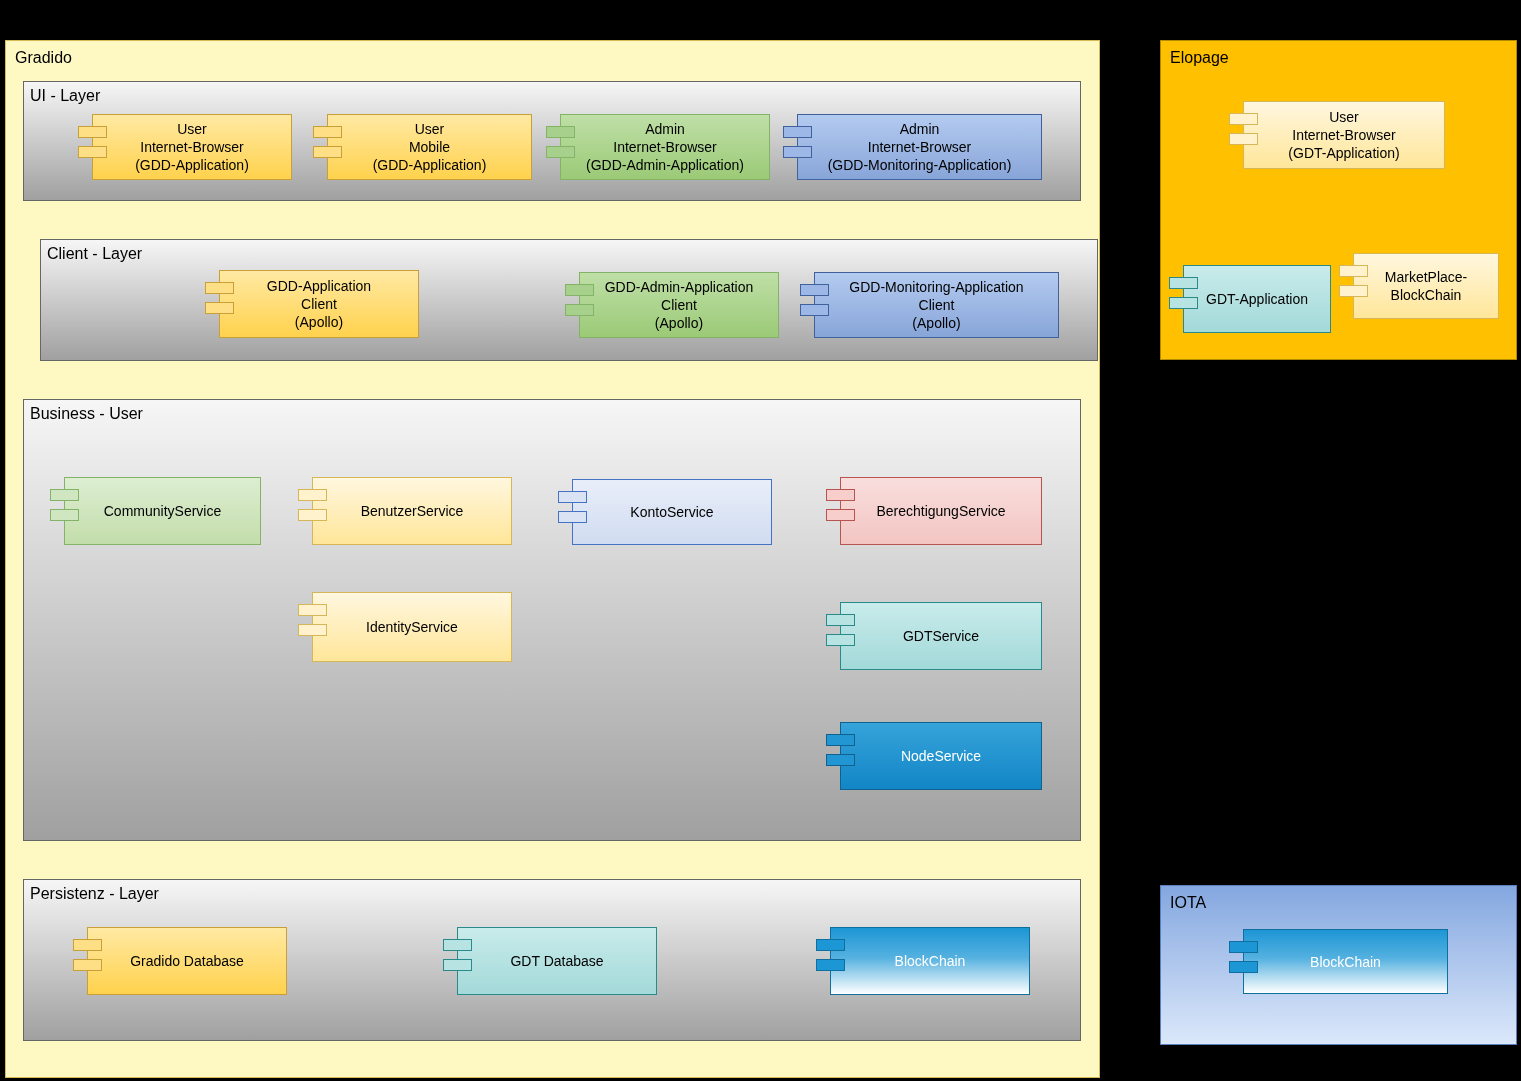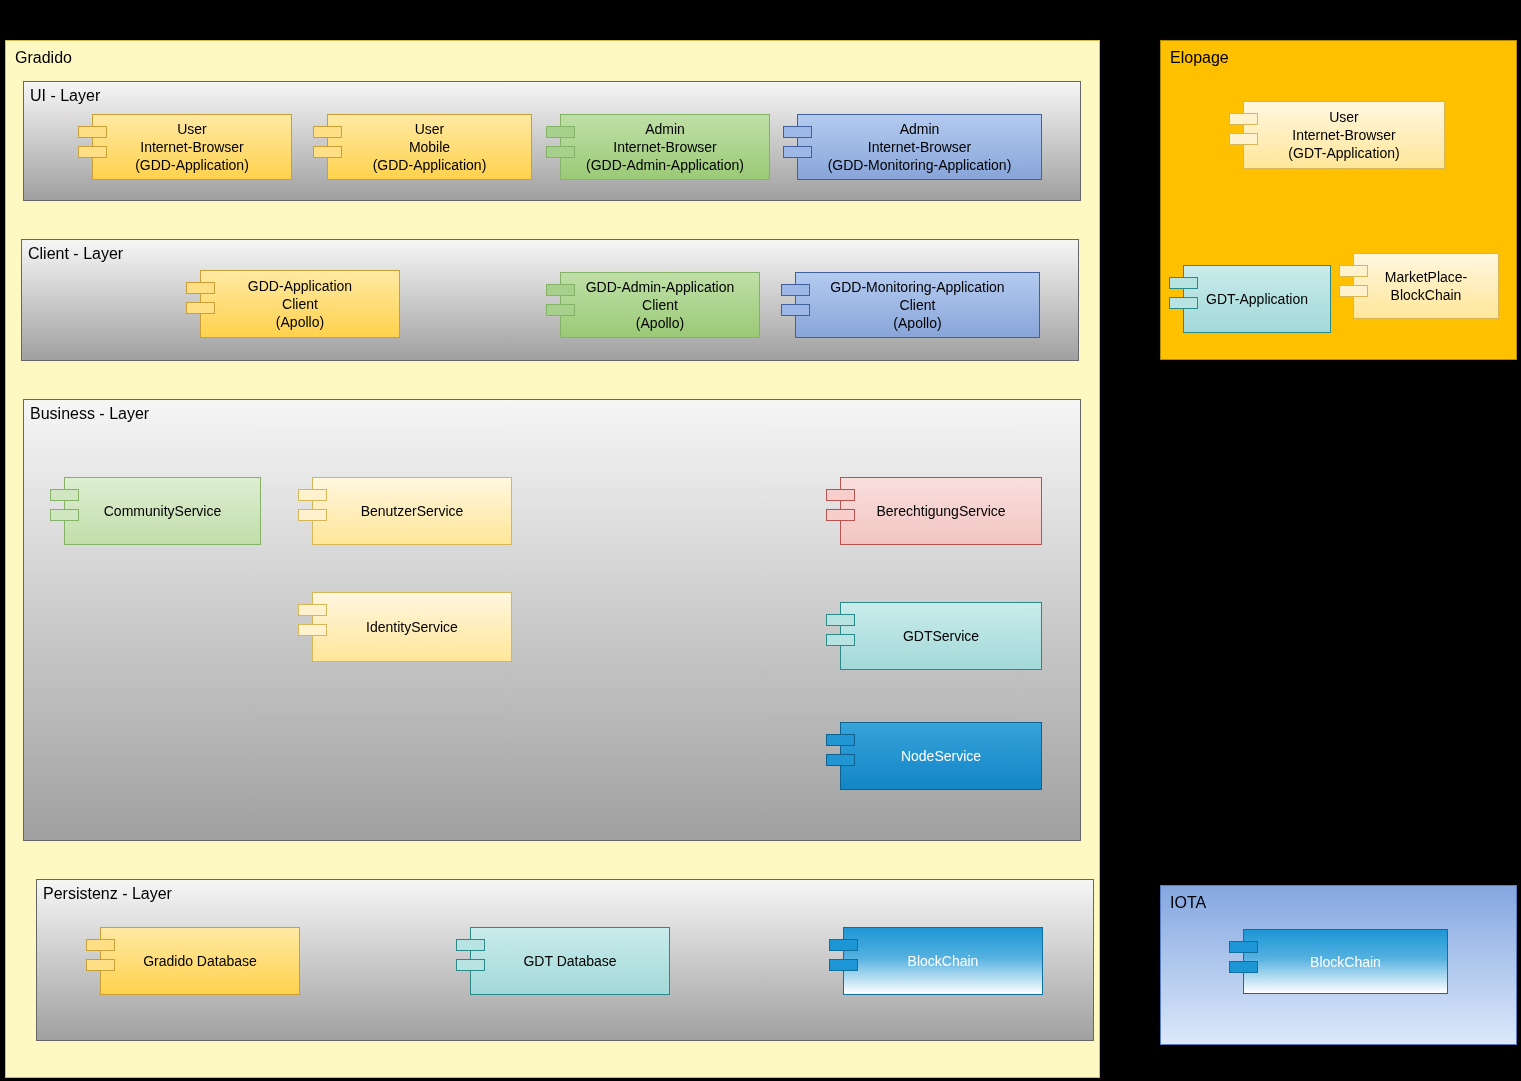--- a/index.html
+++ b/index.html
@@ -10,23 +10,23 @@
   .container { position: absolute; }
   .container-label { position: absolute; top: 8px; left: 9px; font-size: 16px; color: #000; }
 
   #gradido { left: 5px; top: 40px; width: 1095px; height: 1038px; background: #fef9c3; border: 1px solid #d9bb55; }
   #elopage { left: 1160px; top: 40px; width: 357px; height: 320px; background: #ffc000; border: 1px solid #b38b00; }
   #iota    { left: 1160px; top: 885px; width: 357px; height: 160px; background: linear-gradient(180deg, #84a7e0 0%, #dbe8fa 100%); border: 1px solid #5a7fc0; }
 
   .layer { position: absolute; background: linear-gradient(180deg, #f6f6f6 0%, #a0a0a0 100%); border: 1px solid #666; }
   .layer-label { position: absolute; top: 5px; left: 6px; font-size: 16px; color: #000; }
   #layer-ui        { left: 17px; top: 40px;  width: 1058px; height: 120px; }
-  #layer-client    { left: 15px; top: 198px; width: 1058px; height: 122px; text-decoration: underline; }
+  #layer-client    { left: 34px; top: 198px; width: 1058px; height: 122px; text-decoration: underline; }
   #layer-business  { left: 17px; top: 358px; width: 1058px; height: 442px; }
-  #layer-persistenz{ left: 17px; top: 838px; width: 1058px; height: 162px; margin-left: 13px; }
+  #layer-persistenz{ left: 17px; top: 838px; width: 1058px; height: 162px; }
 
   .component { position: absolute; display: flex; align-items: center; justify-content: center;
                text-align: center; font-size: 14px; line-height: 18px;
                border: 1px solid var(--bd, #666); background: var(--bg, #fff); color: var(--fg, #000); }
   .component .label { white-space: pre-line; padding: 0 4px; }
   .tab { position: absolute; left: -15px; width: 29px; height: 12px;
          border: 1px solid var(--bd, #666); background: var(--tab, #fff); }
   .tab.t1 { top: 11px; }
   .tab.t2 { top: 31px; }
 
@@ -102,31 +102,36 @@
       <div class="component c-blue" style="left:773px;top:32px;width:245px;height:66px">
         <span class="tab t1"></span>
         <span class="tab t2"></span>
         <span class="label">GDD-Monitoring-Application
 Client
 (Apollo)</span>
       </div>
     </div>
 
     <div id="layer-business" class="layer">
-      <div class="layer-label">Business - Layer</div>
+      <div class="layer-label">Business - User</div>
 
       <div class="component c-lightgreen" style="left:40px;top:77px;width:197px;height:68px">
         <span class="tab t1"></span>
         <span class="tab t2"></span>
         <span class="label">CommunityService</span>
       </div>
       <div class="component c-lightyellow" style="left:288px;top:77px;width:200px;height:68px">
         <span class="tab t1"></span>
         <span class="tab t2"></span>
         <span class="label">BenutzerService</span>
+      </div>
+      <div class="component c-lightblue" style="left:548px;top:79px;width:200px;height:66px">
+        <span class="tab t1"></span>
+        <span class="tab t2"></span>
+        <span class="label">KontoService</span>
       </div>
       <div class="component c-pink" style="left:816px;top:77px;width:202px;height:68px">
         <span class="tab t1"></span>
         <span class="tab t2"></span>
         <span class="label">BerechtigungService</span>
       </div>
       <div class="component c-lightyellow" style="left:288px;top:192px;width:200px;height:70px">
         <span class="tab t1"></span>
         <span class="tab t2"></span>
         <span class="label">IdentityService</span>

